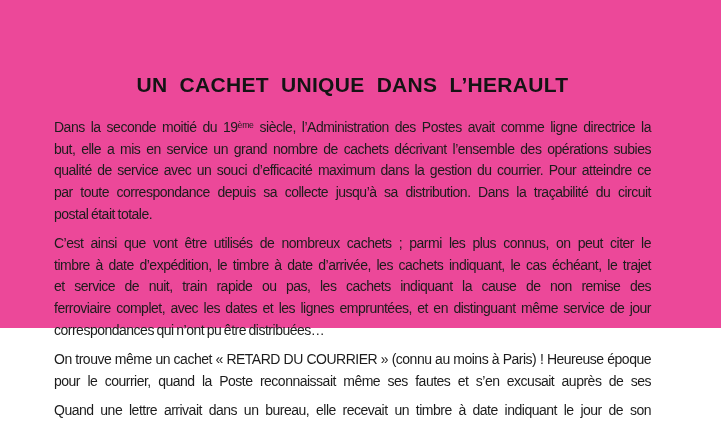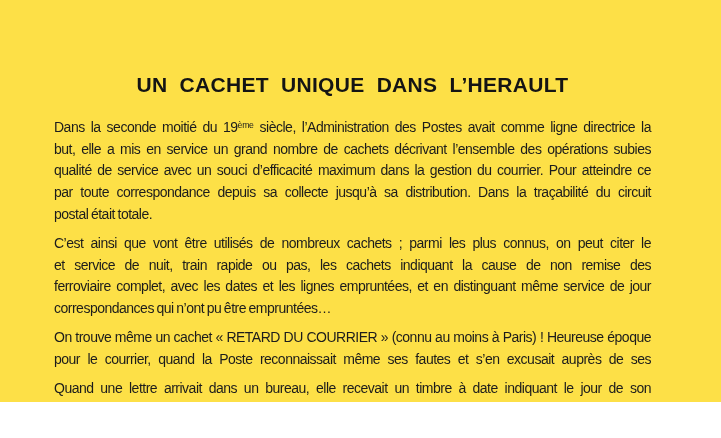--- a/index.html
+++ b/index.html
@@ -8,23 +8,23 @@
     background: #ffffff;
   }
   body {
     width: 721px;
     height: 438px;
     overflow: hidden;
   }
   .page {
     box-sizing: border-box;
     width: 721px;
-    height: 402px;
+    height: 328px;
     padding: 73px 64px 0 48px;
-    background: #fde047;
+    background: #ec4899;
     color: #1c1c1c;
     font-family: "Liberation Sans", sans-serif;
   }
   .title {
     margin: 0 0 20px 0;
     text-align: center;
     font-size: 21px;
     line-height: 24px;
     font-weight: 700;
     letter-spacing: 0.3px;
@@ -68,23 +68,24 @@
   <div class="para">
     <div class="jl"><span>Dans la seconde moitié du 19</span><sup class="ordinal">ème</sup><span> siècle, l’Administration des Postes  avait comme ligne directrice la</span></div>
     <div class="jl">but, elle  a mis en service un grand nombre de cachets décrivant l’ensemble des opérations subies</div>
     <div class="jl">qualité de service avec un souci d’efficacité  maximum dans la gestion du courrier.  Pour atteindre ce</div>
     <div class="jl">par toute correspondance depuis sa collecte jusqu’à sa distribution. Dans la traçabilité du circuit</div>
     <div class="jl ll">postal était totale.</div>
   </div>
 
   <div class="para">
     <div class="jl">C’est ainsi que vont être utilisés  de nombreux  cachets ; parmi les plus connus, on peut citer le</div>
+    <div class="jl">timbre à date d’expédition, le timbre à date d’arrivée, les cachets indiquant, le cas échéant, le trajet</div>
     <div class="jl">et service de nuit, train rapide ou pas, les cachets indiquant la cause de non remise des</div>
     <div class="jl">ferroviaire complet, avec les dates et les lignes empruntées, et  en distinguant même service de jour</div>
-    <div class="jl ll">correspondances qui n’ont pu être empruntées…</div>
+    <div class="jl ll">correspondances qui n’ont pu être distribuées…</div>
   </div>
 
   <div class="para">
     <div class="jl">On trouve même un cachet « RETARD DU COURRIER » (connu au moins à Paris) ! Heureuse époque</div>
     <div class="jl">pour le courrier, quand la Poste reconnaissait même ses fautes et s’en excusait auprès de ses</div>
   </div>
 
   <div class="para">
     <div class="jl">Quand une lettre arrivait dans un bureau, elle recevait un  timbre à date indiquant le jour de son</div>
   </div>

